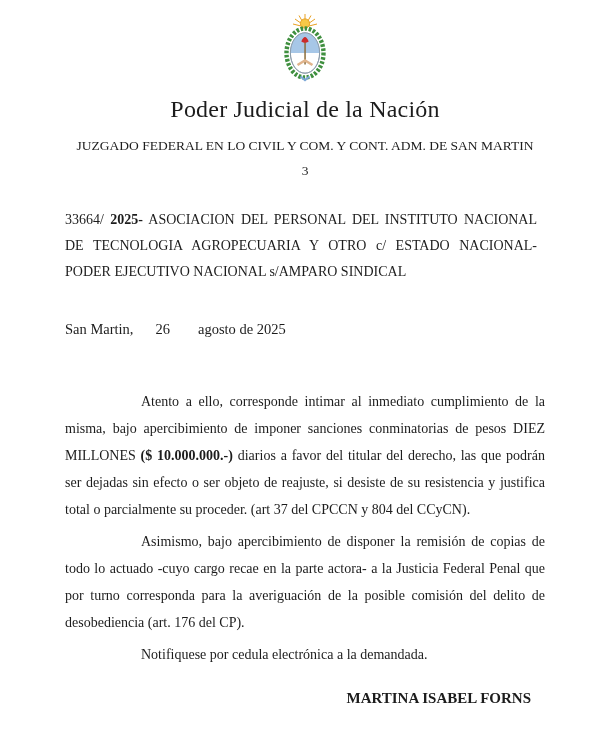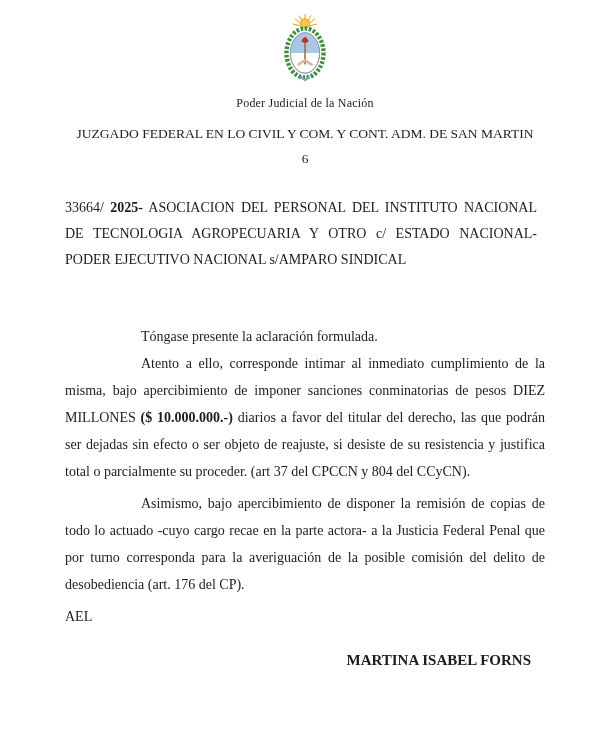--- a/index.html
+++ b/index.html
@@ -9,21 +9,21 @@
     background:#ffffff;
     font-family:"Liberation Serif","DejaVu Serif",serif;
     color:#1c1c1c;
     box-sizing:border-box;
     padding:14px 55px 0 65px;
     overflow:hidden;
   }
   .arms{width:100%;text-align:center;margin:0 0 8px 0;}
   .title{
     margin:6px 0 10px 0;
-    font-size:12px;font-weight:normal;
+    font-size:24px;font-weight:normal;
     text-align:center;letter-spacing:.2px;
   }
   .court{
     margin:2px auto 0 auto;
     max-width:462px;
     font-size:13.5px;line-height:25px;
     text-align:center;
   }
   .case{
     margin:24px 8px 0 0;
@@ -78,30 +78,30 @@
       <path d="M22.3 27.5 Q26 18.5 29.7 27.5 Q26 30 22.3 27.5 Z" fill="#cc2b2b"></path>
 
       <path d="M18.5 51 L26 46.5 L33.5 51" stroke="#e0b48c" stroke-width="2.6" fill="none"></path>
 
       <path d="M21.5 62.5 L26 66 L30.5 62.5" stroke="#7ba7d7" stroke-width="2.2" fill="none"></path>
     </svg>
   </div>
 
   <h1 class="title">Poder Judicial de la Nación</h1>
 
-  <div class="court">JUZGADO FEDERAL EN LO CIVIL Y COM. Y CONT. ADM. DE SAN MARTIN 6</div>
+  <div class="court">JUZGADO FEDERAL EN LO CIVIL Y COM. Y CONT. ADM. DE SAN MARTIN 3</div>
 
   <p class="case"><span>33664/</span> <span class="b">2025-</span> <span>ASOCIACION DEL PERSONAL DEL INSTITUTO NACIONAL DE TECNOLOGIA AGROPECUARIA Y OTRO c/ ESTADO NACIONAL-PODER EJECUTIVO NACIONAL s/AMPARO SINDICAL</span></p>
 
+  <p class="dateline"><span>San Martin,</span><span class="day">26</span><span class="rest">agosto de 2025</span></p>
 
   <div class="body-block">
-    <p class="para">Tóngase presente la aclaración formulada.</p>
     <p class="para"><span>Atento a ello, corresponde intimar al inmediato cumplimiento de la misma, bajo apercibimiento de imponer sanciones conminatorias de pesos DIEZ MILLONES </span><span class="b">($ 10.000.000.-)</span><span> diarios a favor del titular del derecho, las que podrán ser dejadas sin efecto o ser objeto de reajuste, si desiste de su resistencia y justifica total o parcialmente su proceder. (art 37 del CPCCN y 804 del CCyCN).</span></p>
     <p class="para sp">Asimismo, bajo apercibimiento de disponer la remisión de copias de todo lo actuado -cuyo cargo recae en la parte actora- a la Justicia Federal Penal que por turno corresponda para la averiguación de la posible comisión del delito de desobediencia (art. 176 del CP).</p>
-    <p class="initials">AEL</p>
+    <p class="para sp">Notifiquese por cedula electrónica a la demandada.</p>
   </div>
 
   <div class="signature">
     <div class="sig-inner">
       <div class="sig-name">MARTINA ISABEL FORNS</div>
       
     </div>
   </div>
 
 </div>

